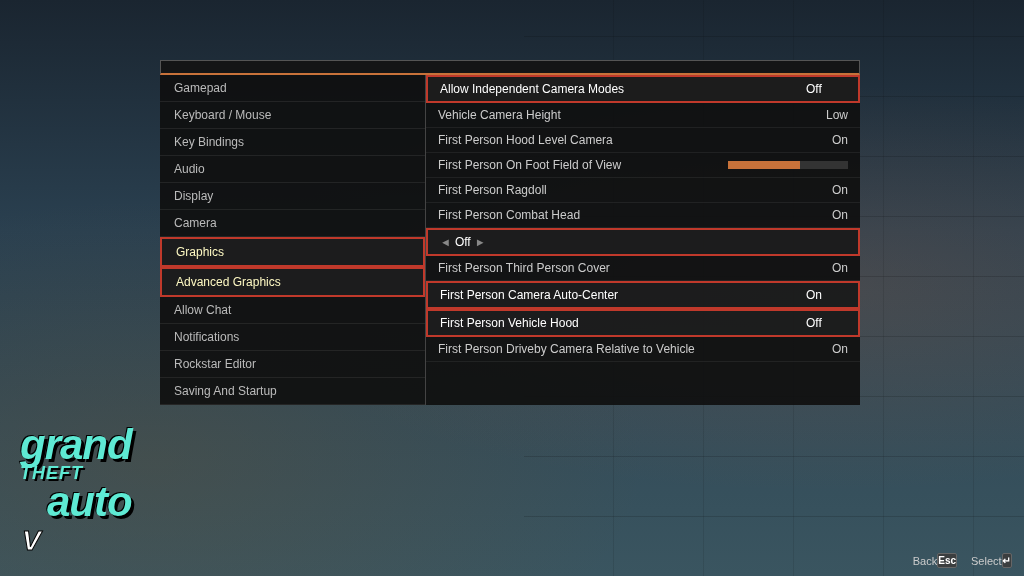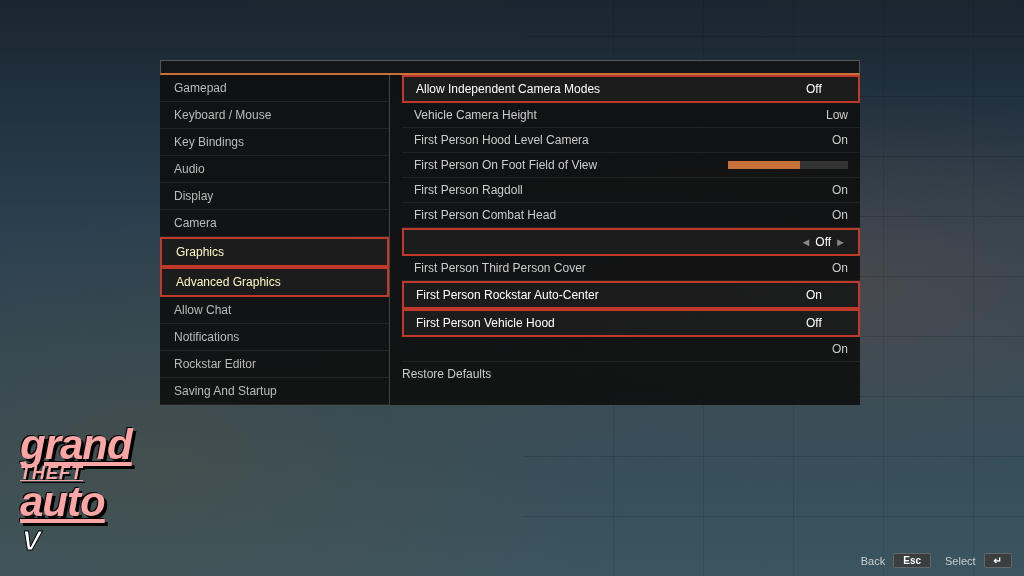--- a/index.html
+++ b/index.html
@@ -79,21 +79,21 @@
       letter-spacing: 2px;
       border-bottom: 2px solid #c8723a;
     }
 
     .settings-body {
       display: flex;
       background: rgba(0,0,0,0.0);
     }
 
     .left-menu {
-      width: 230px;
+      width: 266px;
       background: rgba(15,15,15,0.92);
       border-right: 1px solid #444;
     }
 
     .left-menu-item {
       padding: 6px 14px;
       color: #bbb;
       font-size: 12px;
       cursor: pointer;
       border-bottom: 1px solid rgba(80,80,80,0.3);
@@ -107,26 +107,25 @@
     }
 
     .right-content {
       flex: 1;
       background: rgba(15,15,15,0.92);
     }
 
     .right-item {
       display: flex;
       align-items: center;
-      justify-content: flex-end;
+      justify-content: flex-start;
       padding: 5px 12px;
       color: #ccc;
       font-size: 12px;
       border-bottom: 1px solid rgba(80,80,80,0.25);
-      margin-left: 12px;
     }
 
     .right-item.highlighted {
       border: 2px solid #c0392b;
       background: rgba(30,30,30,0.9);
       color: #fff;
     }
 
     .right-item-label {
       flex: 1;
@@ -173,25 +172,24 @@
       color: #ccc;
       font-size: 12px;
     }
 
     
     .gta-logo {
       position: absolute;
       bottom: 20px;
       left: 20px;
       z-index: 20;
-      color: #fca5a5;
+      color: #5eead4;
       font-weight: 900;
       font-style: italic;
       line-height: 0.95;
-      text-decoration: underline;
     }
     .gta-logo .gta-text {
       font-size: 42px;
       letter-spacing: -1px;
       text-shadow: 3px 3px 0 #000, -1px -1px 0 #000;
       font-style: italic;
       font-weight: 900;
     }
     .gta-logo .theft-text {
       font-size: 18px;
@@ -199,43 +197,44 @@
       text-shadow: 2px 2px 0 #000;
       font-style: italic;
       font-weight: 900;
     }
     .gta-logo .auto-text {
       font-size: 42px;
       letter-spacing: -1px;
       text-shadow: 3px 3px 0 #000, -1px -1px 0 #000;
       font-style: italic;
       font-weight: 900;
+      text-align: right;
     }
 
     
     .bottom-controls {
       position: absolute;
       bottom: 8px;
       right: 12px;
       z-index: 20;
       display: flex;
       gap: 14px;
       align-items: center;
     }
     .bottom-control-item {
       display: flex;
       align-items: center;
-      gap: 8px;
+      gap: 0;
       color: #ccc;
       font-size: 11px;
     }
     .key-badge {
       background: rgba(60,60,60,0.9);
       border: 1px solid #666;
-      padding: 1px 9px;
+      padding: 1px 0;
       border-radius: 2px;
       color: #fff;
       font-size: 10px;
       font-weight: bold;
     }
   </style>
 </head>
 <body>
 
 <div class="bg"></div>
@@ -287,31 +286,31 @@
           <span class="right-item-value">On</span>
         </div>
         <div class="right-item highlighted">
           <span class="right-item-value"><span class="arrow-left">◄ </span>Off<span class="arrow-right"> ►</span></span>
         </div>
         <div class="right-item">
           <span class="right-item-label">First Person Third Person Cover</span>
           <span class="right-item-value">On</span>
         </div>
         <div class="right-item highlighted">
-          <span class="right-item-label">First Person Rockstar Auto-Center</span>
+          <span class="right-item-label">First Person Camera Auto-Center</span>
           <span class="right-item-value">On</span>
         </div>
         <div class="right-item highlighted">
           <span class="right-item-label">First Person Vehicle Hood</span>
           <span class="right-item-value">Off</span>
         </div>
         <div class="right-item">
-          <span class="right-item-value">On</span>
-        </div>
-        <div class="restore-defaults">Restore Defaults</div>
+          <span class="right-item-label">First Person Driveby Camera Relative to Vehicle</span>
+          <span class="right-item-value">On</span>
+        </div>
       </div>
   </div>
 </div>
 
 <div class="gta-logo">
   <div class="gta-text">grand</div>
   <div class="theft-text">THEFT</div>
   <div class="auto-text">auto</div>
   <div style="margin-top:2px;">
     <svg width="55" height="30" viewBox="0 0 55 30">

